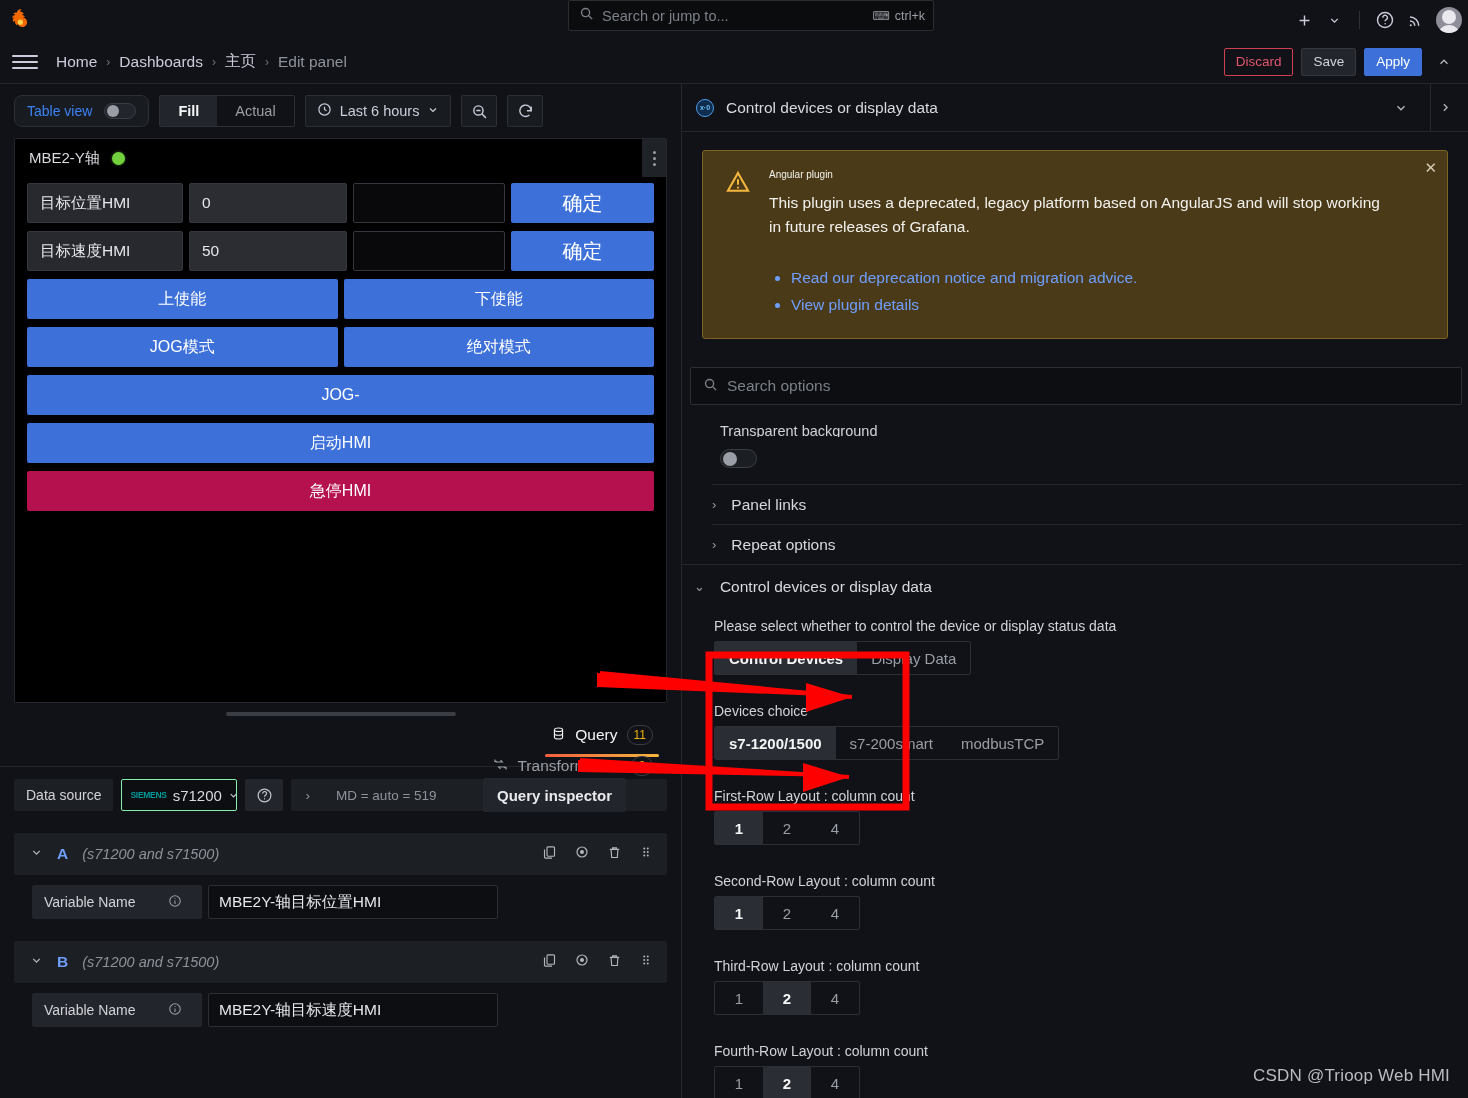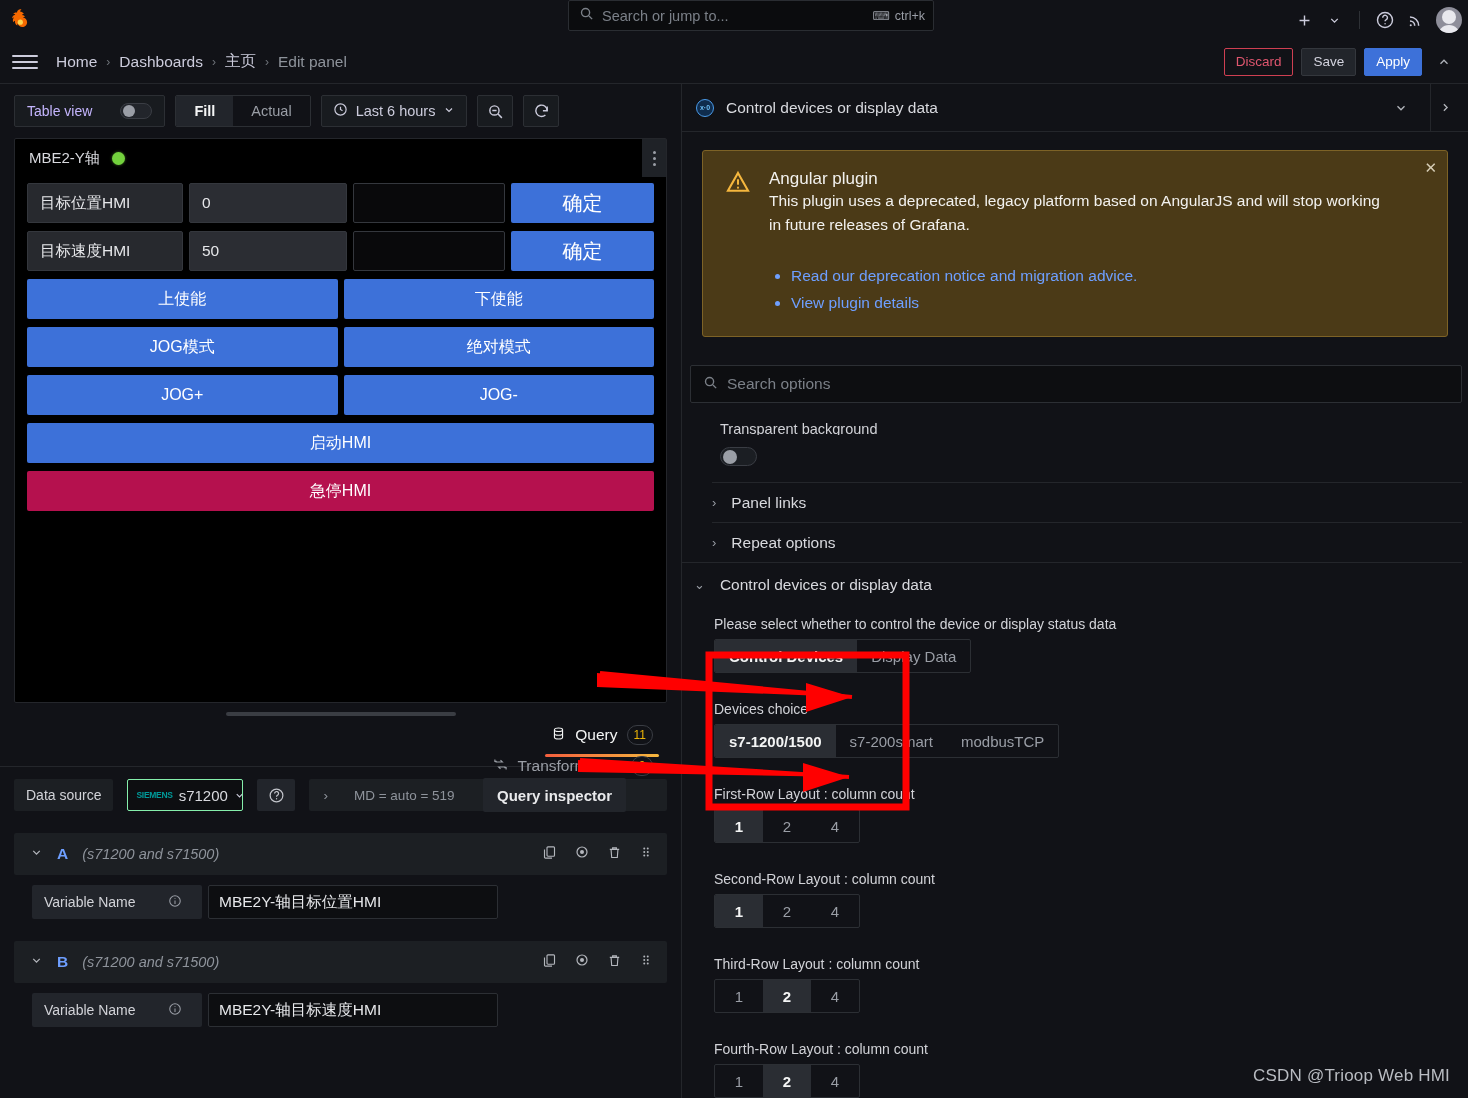--- a/index.html
+++ b/index.html
@@ -76,23 +76,23 @@
   .btn-collapse { color: #b0b4bb; padding: 0 6px; }
 
   
   .main { display: flex; height: 1014px; }
   .leftcol { width: 681px; position: relative; }
   .rightcol { width: 787px; border-left: 1px solid #24262b; position: relative; background:#111217; }
 
   
   .vizbar { height: 54px; display:flex; align-items:center; gap: 10px; padding: 0 14px; }
   .tv-group {
-    height: 32px; display:flex; align-items:center; gap: 28px;
-    background: #181b1f; border: 1px solid #2c2f34; border-radius: 2px;
-    padding: 0 12px; font-size: 14px; color: #c4b5fd;
+    height: 32px; display:flex; align-items:center; gap: 12px;
+    background: #181b1f; border: 1px solid #2c2f34; border-radius: 8px;
+    padding: 0 12px; font-size: 14px; color: #3b82f6;
   }
   .toggle {
     width: 32px; height: 16px; border-radius: 8px; background: #22252b;
     border: 1px solid #3a3d44; position: relative;
   }
   .toggle::after {
     content:""; position:absolute; width: 12px; height: 12px; border-radius: 50%;
     background: #9a9ea6; top: 1px; left: 2px;
   }
   .segbtns { display: flex; height: 32px; border: 1px solid #2c2f34; border-radius: 2px; overflow: hidden; }
@@ -172,21 +172,21 @@
     background: linear-gradient(90deg, #f55f3e 0%, #f5b73e 100%);
   }
   .pill {
     min-width: 22px; height: 20px; padding: 0 6px; border-radius: 10px;
     border: 1px solid #3a3d44; display:flex; align-items:center; justify-content:center;
     font-size: 12px; color: #eab308;
   }
 
   
   .qed { padding: 12px 14px 0 14px; }
-  .dsrow { display:flex; align-items:center; gap: 14px; position: relative; justify-content: space-between; }
+  .dsrow { display:flex; align-items:center; gap: 8px; position: relative; justify-content: space-between; }
   .dslabel {
     height: 32px; background: #1c1f23; border-radius: 2px; display:flex; align-items:center;
     padding: 0 12px; font-size: 14px; color: #d2d3d8;
   }
   .dspick {
     height: 32px; width: 116px; background: #0d0e11; border: 1px solid #86efac; border-radius: 2px;
     display:flex; align-items:center; gap: 6px; padding: 0 8px; font-size: 15px; cursor: pointer;
     color: #d8d9de; overflow: hidden;
   }
   .siemens { font-size: 8.5px; font-weight: bold; color: #009999; letter-spacing: -0.3px; white-space: nowrap; }
@@ -240,21 +240,21 @@
 
   .optpane { height: 966px; overflow: hidden; position: relative; }
 
   .angwarn {
     margin: 18px 20px 0 20px; background: #4b3a17; border: 1px solid #7d6226;
     border-radius: 3px; padding: 18px 18px 20px 22px; position: relative;
     display: flex; gap: 18px;
   }
   .angwarn-x { position:absolute; right: 10px; top: 8px; color: #d6cdb6; font-size: 15px; cursor:pointer; }
   .warn-tri { color: #f5b73e; flex: 0 0 auto; }
-  .angwarn-title { font-size: 17px; color: #f2f1ee; }
+  .angwarn-title { font-size: 10px; color: #f2f1ee; margin-bottom: 11px; }
   .angwarn-body { font-size: 15.5px; color: #f2f1ee; line-height: 1.58; max-width: 620px; }
   .angwarn ul { margin: 24px 0 0 22px; }
   .angwarn li { color: #6e9fff; font-size: 15.5px; line-height: 1.75; }
   .angwarn li a { color: #6e9fff; text-decoration: none; cursor:pointer; }
 
   .optsearch {
     margin: 28px 6px 0 8px; height: 38px; background: #0d0e11;
     border: 1px solid #2c2f34; border-radius: 2px;
     display:flex; align-items:center; gap: 9px; padding: 0 12px;
     font-size: 15.5px; color: #7b8088;
@@ -459,21 +459,20 @@
 
           <div class="hmi-row">
             <div class="hmi-btn">上使能</div>
             <div class="hmi-btn">下使能</div>
           </div>
           <div class="hmi-row">
             <div class="hmi-btn">JOG模式</div>
             <div class="hmi-btn">绝对模式</div>
           </div>
           <div class="hmi-row">
-            <div class="hmi-btn">JOG+</div>
             <div class="hmi-btn">JOG-</div>
           </div>
           <div class="hmi-row">
             <div class="hmi-btn">启动HMI</div>
           </div>
           <div class="hmi-row">
             <div class="hmi-btn estop">急停HMI</div>
           </div>
         </div>
       </div>

